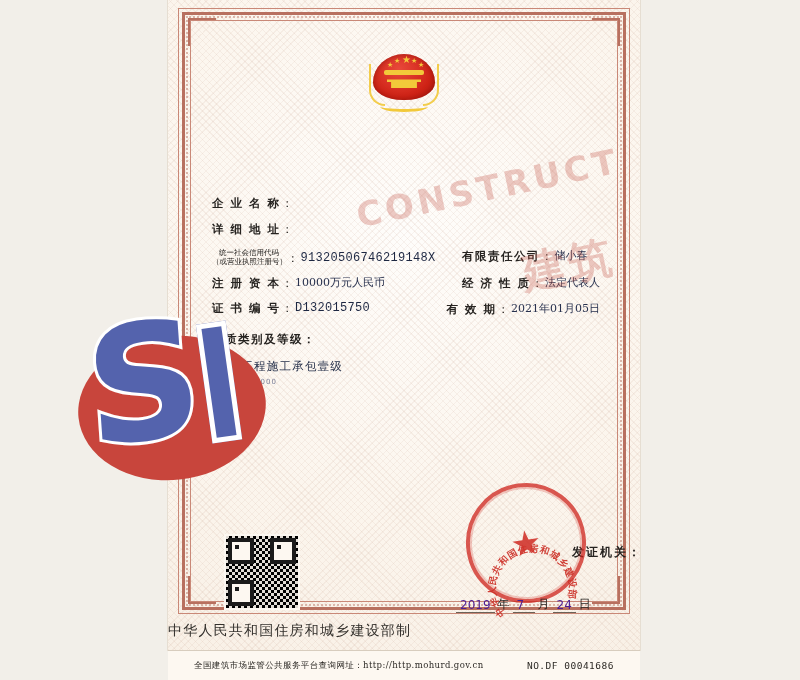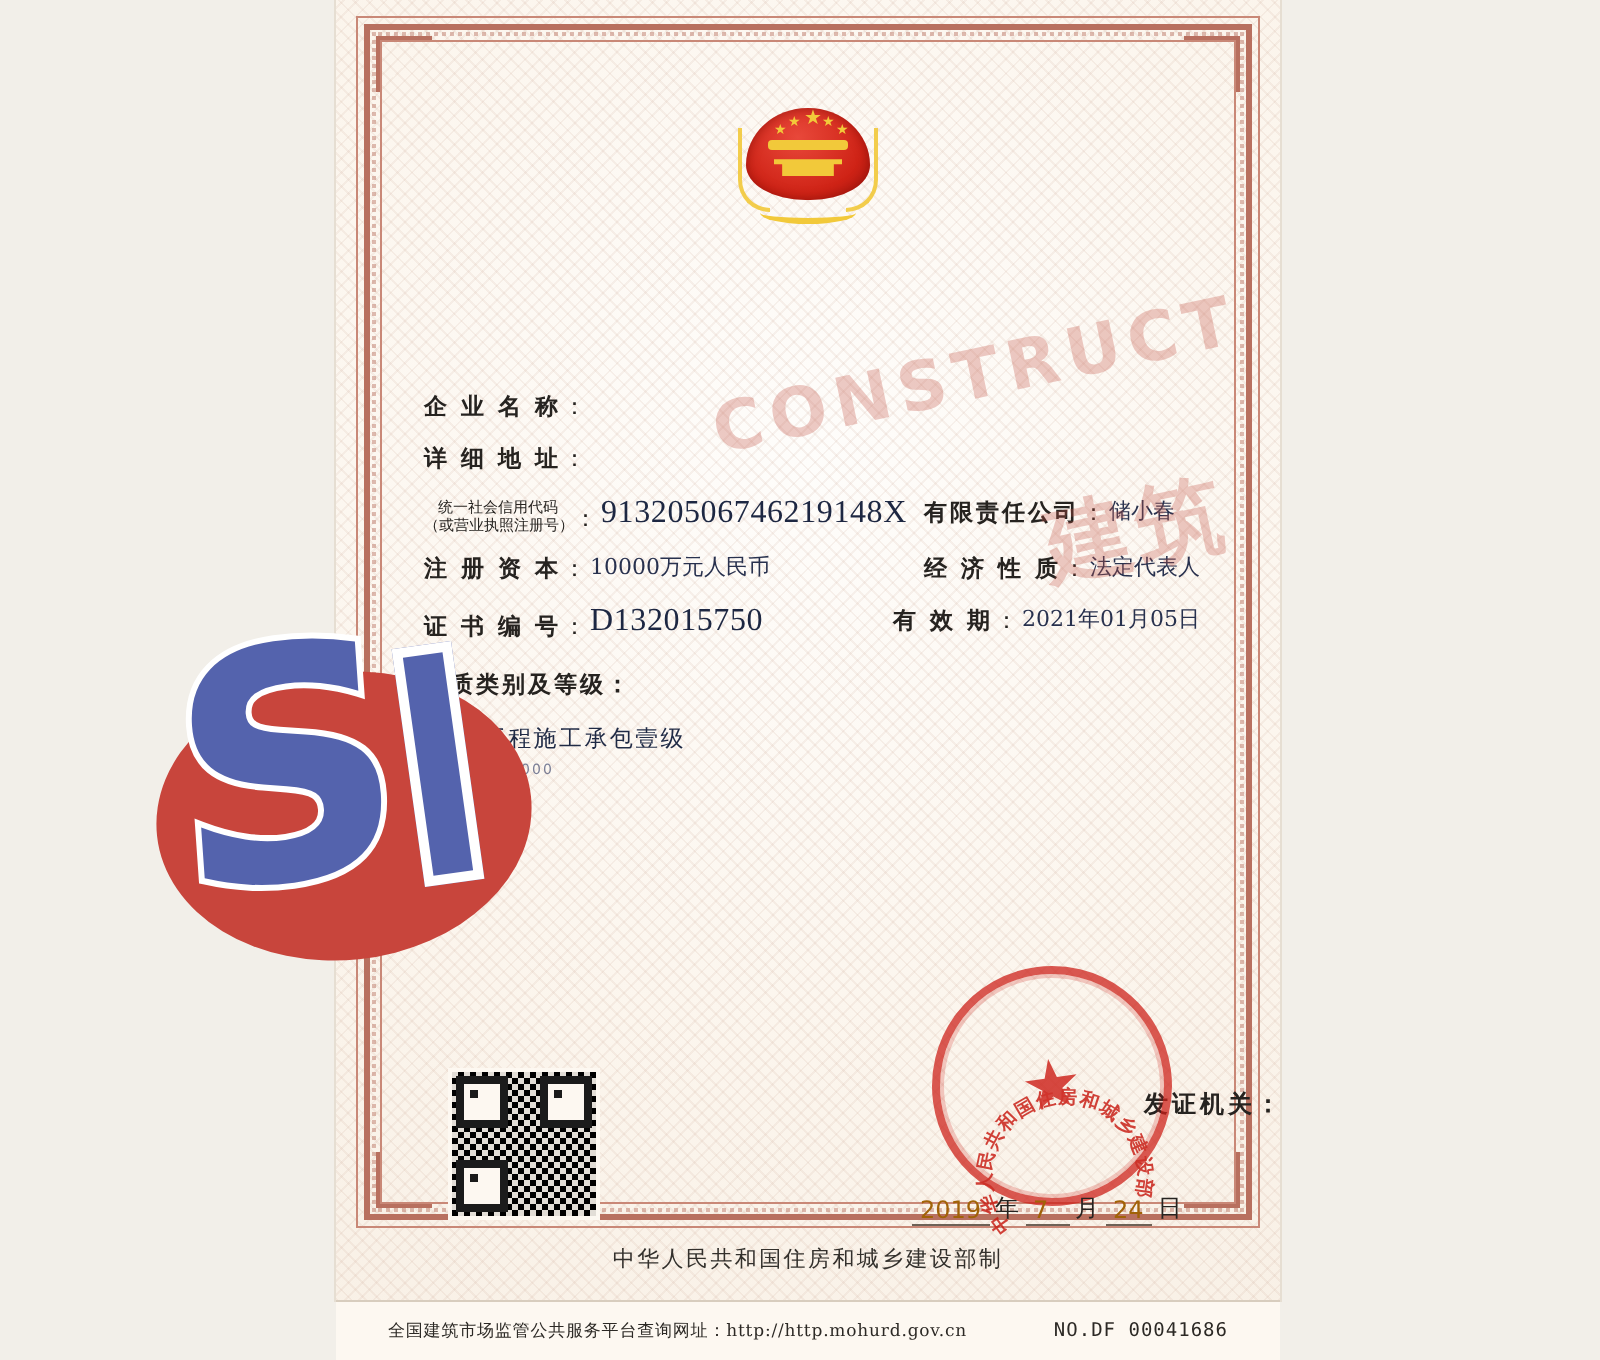--- a/index.html
+++ b/index.html
@@ -198,22 +198,22 @@
     font-size: 11px;
     color: #1d2742;
     white-space: nowrap;
     padding-bottom: 1px;
   }
   .fvalue.hand {
     font-family: "DejaVu Serif", serif;
     color: #28314e;
   }
   .fvalue.mono {
-    font-family: Liberation Serif, serif;
-    font-size: 16px;
+    font-family: Liberation Mono, monospace;
+    font-size: 12px;
     letter-spacing: .3px;
   }
   .scope-line {
     font-family: "DejaVu Serif", serif;
     font-size: 11.5px;
     color: #262320;
     letter-spacing: 1.5px;
     font-weight: bold;
     margin-top: 14px;
   }
@@ -320,32 +320,32 @@
     display: flex;
     align-items: flex-end;
     gap: 3px;
     font-family: "DejaVu Serif", serif;
     font-size: 12px;
     color: #262320;
   }
   .dateline .num {
     font-family: "DejaVu Sans", sans-serif;
     font-size: 12px;
-    color: #a16207;
+    color: #4c1d95;
     border-bottom: 1px solid #6d6257;
     padding: 0 4px;
     min-width: 14px;
   }
   .footnote {
     position: absolute;
     left: 0; right: 0;
     top: 622px;
-    text-align: center;
-    font-family: "DejaVu Serif", serif;
-    font-size: 11px;
+    text-align: left;
+    font-family: "DejaVu Serif", serif;
+    font-size: 14px;
     letter-spacing: 1.2px;
     color: #33302c;
   }
 
   
   .bottombar {
     position: absolute;
     left: 168px;
     right: 160px;
     top: 650px;

